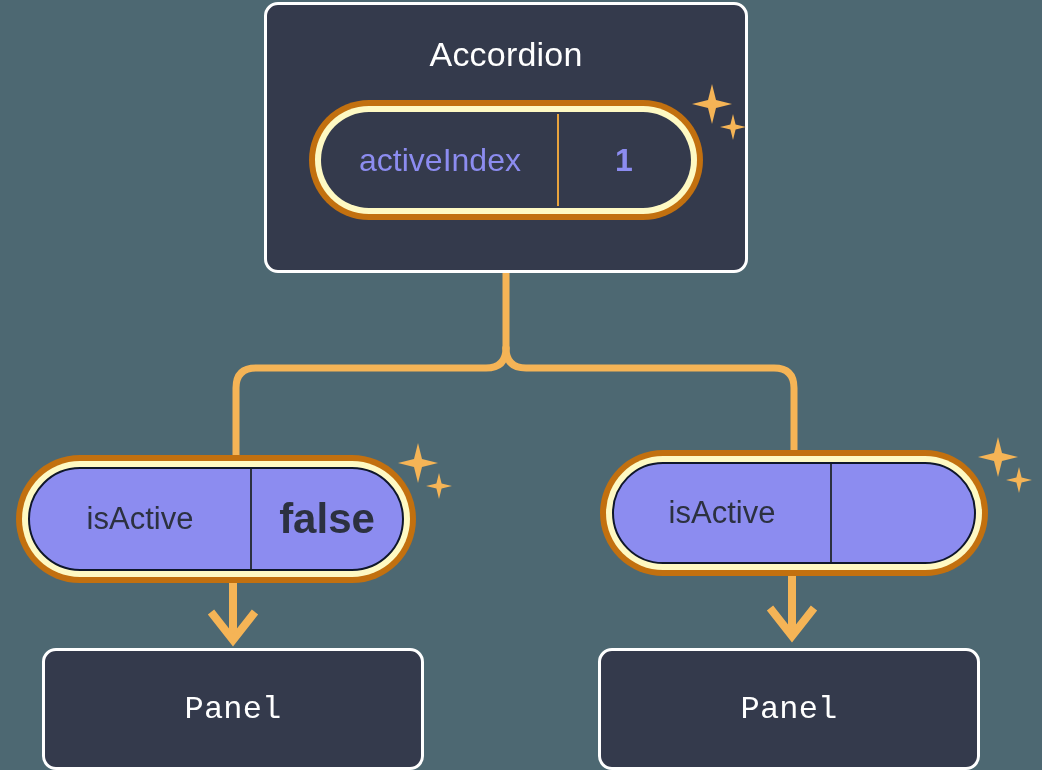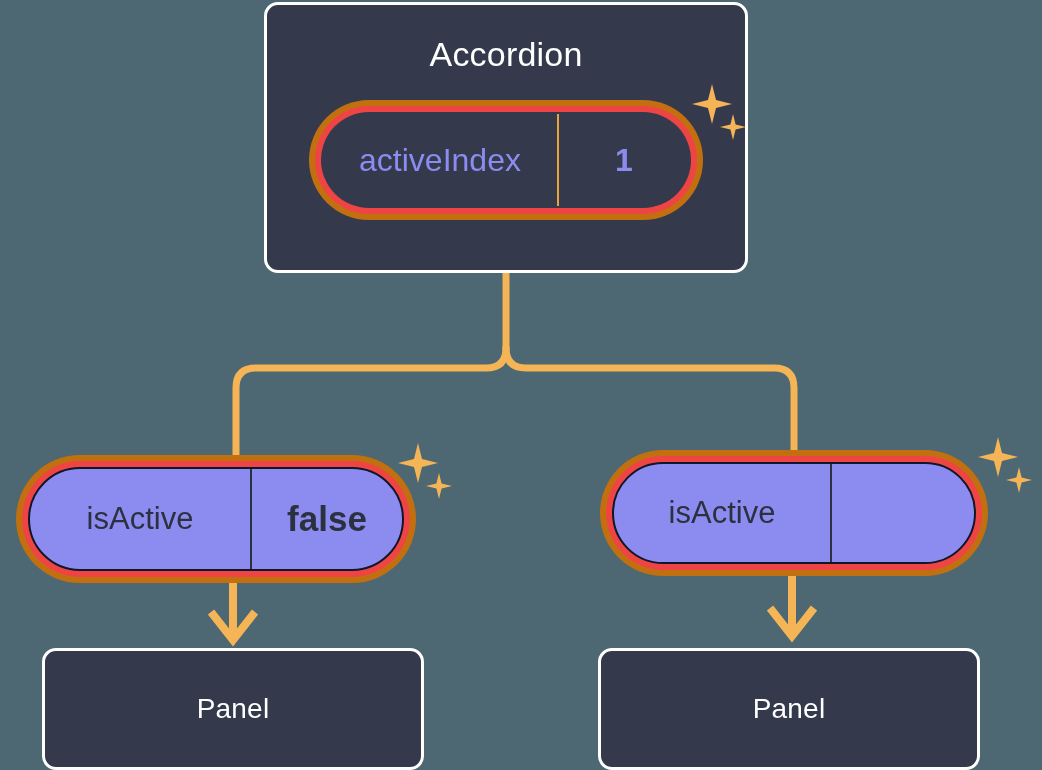--- a/index.html
+++ b/index.html
@@ -60,35 +60,35 @@
 
   .panel-node {
     top: 648px;
     width: 382px;
     height: 122px;
     justify-content: center;
     padding-top: 0;
   }
   #panel-node-left  { left: 42px;  }
   #panel-node-right { left: 598px; }
-  .panel-node .comp-title { font-size: 28px; }
+  .panel-node .comp-title { font-size: 32px; font-family: Liberation Mono, monospace; }
 
   
   .state-pill {
     position: absolute;
     box-sizing: border-box;
     background: #c2700f;            
     border-radius: 999px;
     padding: 6px;
     display: flex;
   }
   .state-pill .ring-inner {
     flex: 1 1 auto;
     box-sizing: border-box;
-    background: #ef4444;            
+    background: #fef9c3;            
     border-radius: 999px;
     padding: 6px;
     display: flex;
   }
   .state-pill .pill-body {
     flex: 1 1 auto;
     box-sizing: border-box;
     border-radius: 999px;
     display: flex;
     align-items: stretch;
@@ -133,21 +133,21 @@
     border: 2px solid #0f172a;
   }
   .state-pill.purple .pill-key {
     color: #2c3140;
     font-size: 31px;
     font-weight: 400;
     border-right: 2px solid #2c3140;
   }
   .state-pill.purple .pill-val {
     color: #2c3140;
-    font-size: 35px;
+    font-size: 42px;
     font-weight: 700;
     flex: 1 1 auto;
     text-align: right;
   }
 
   #panel-state-left {
     left: 16px;
     top: 455px;
     width: 400px;
     height: 128px;

